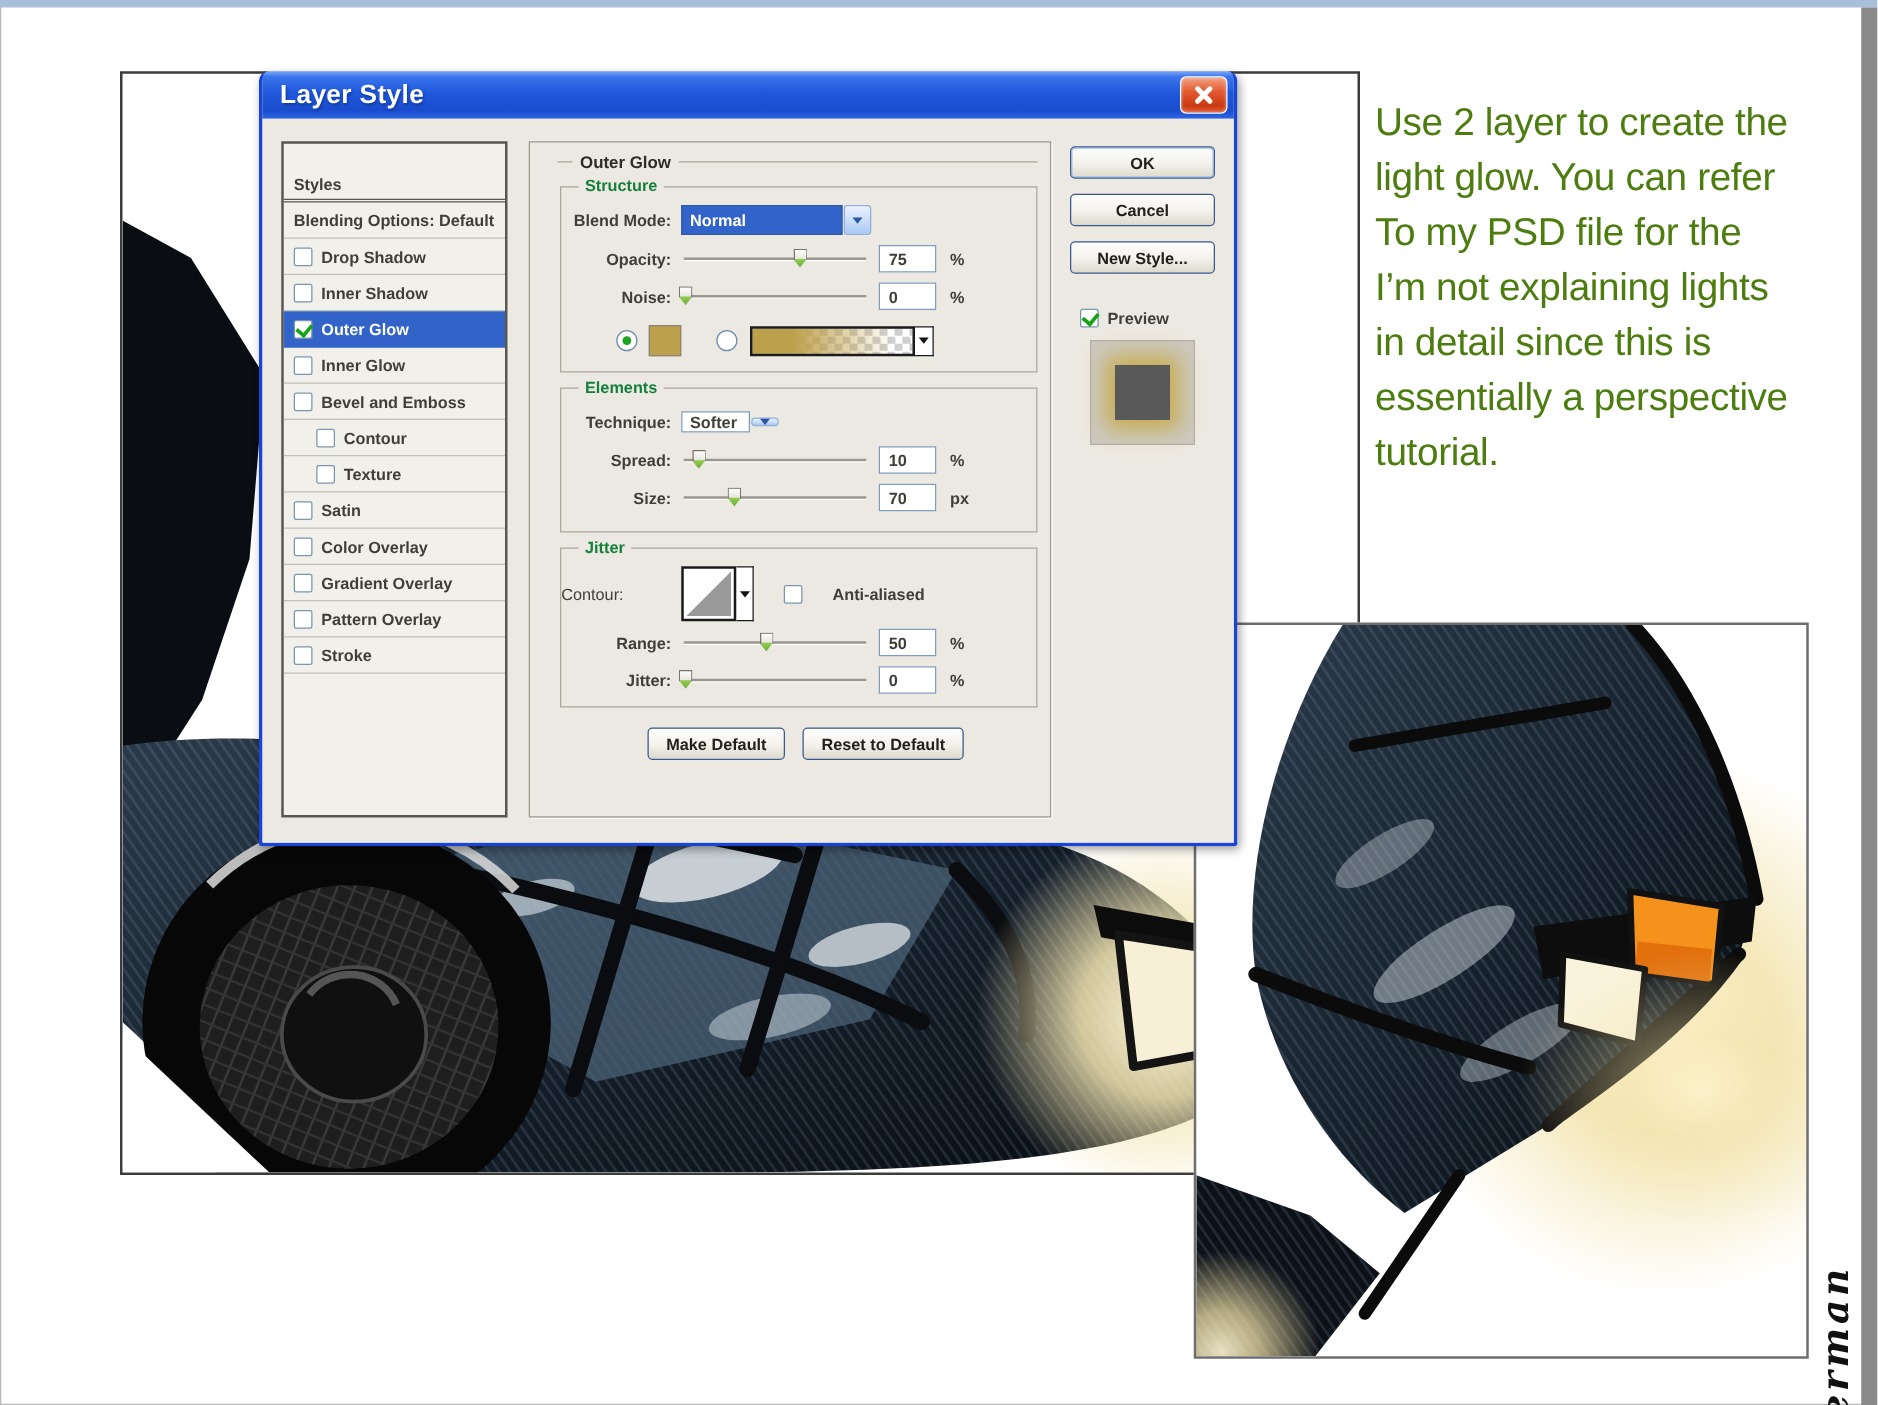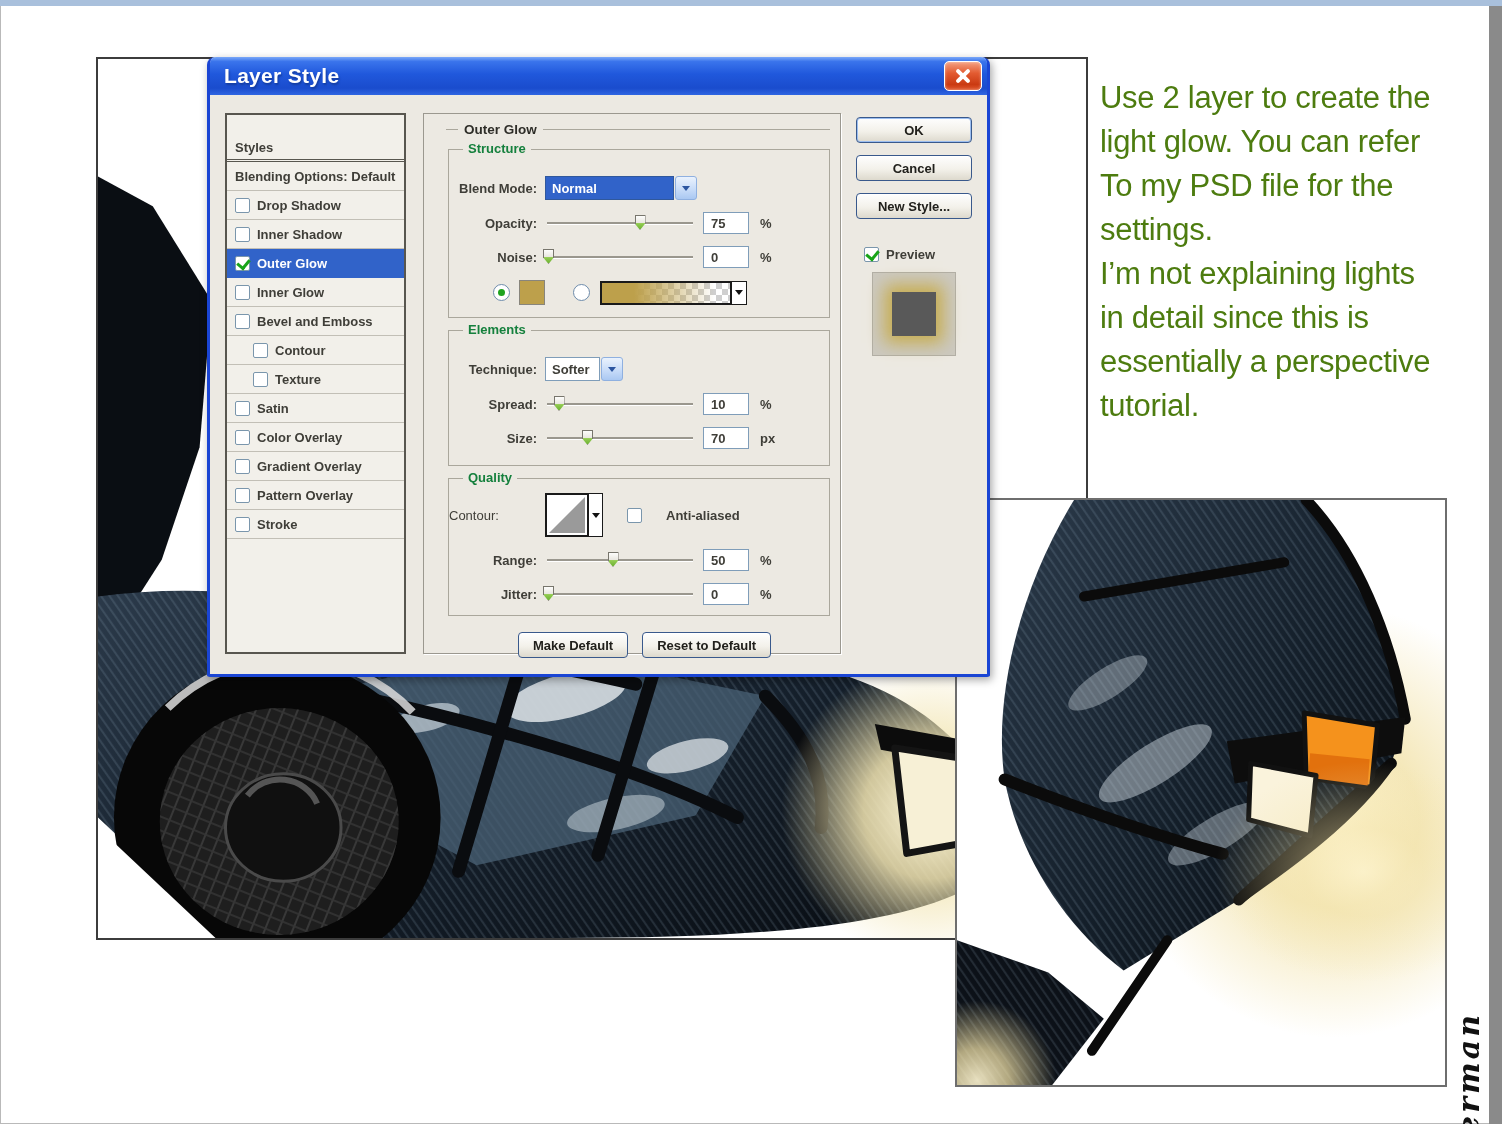--- a/index.html
+++ b/index.html
@@ -65,35 +65,35 @@
                    border:1px solid #9b988f; box-shadow:1px 1px 0 #fff; }
   .hr-legend { display:flex; align-items:center; margin:8px 10px 2px 22px; gap:6px;
                font-weight:bold; color:#2e2d28; font-size:13.5px; }
   .hr-legend::before { content:''; width:12px; border-top:1px solid #aaa79c; }
   .hr-legend::after { content:''; flex:1; border-top:1px solid #aaa79c; }
   .grp { position:relative; border:1px solid #aaa79c; margin:12px 10px 10px 24px;
          padding:14px 8px 8px 0; }
   .grp .legend { position:absolute; top:-9px; left:14px; background:#ece9e2; padding:0 5px;
                  font-weight:bold; color:#15803d; }
   .row { display:grid; grid-template-columns:96px 158px 50px 28px; align-items:center;
-         margin:12px 0 8px 0; }
+         margin:0 0 8px 0; }
   .row .lab { text-align:right; padding-right:8px; font-weight:600; white-space:nowrap; }
   .valbox { width:46px; height:22px; border:1px solid #7f9db9; background:#fff;
             display:flex; align-items:center; padding-left:7px; font-weight:600;text-align:right; }
   .unit { padding-left:7px; font-weight:600; }
 
   
   .combo { display:flex; height:24px; width:152px; }
   .combo .ctext { flex:1; border:1px solid #7f9db9; background:#fff; display:flex;
                   align-items:center; padding-left:6px; font-weight:600; overflow:hidden; }
   .combo.hl .ctext { background:#3163c9; color:#fff; border-color:#30589c; }
   .combo .cbtn { width:22px; margin-left:1px; border:1px solid #8fb0e0; border-radius:3px;
                  background:linear-gradient(180deg,#eaf2fd,#c5daf8 60%,#aac8f2);
                  display:flex; align-items:center; justify-content:center; cursor:pointer; }
-  .combo.small { width:78px; }
+  .combo.small { width:78px;align-items:center; }
   .tri-down { width:0; height:0; border-left:4px solid transparent; border-right:4px solid transparent;
               border-top:5px solid #2b55a0; }
 
   
   .slider { position:relative; height:18px; width:150px; cursor:pointer; }
   .slider .track { position:absolute; left:2px; right:2px; top:8px; height:2px;
                    background:#9a978e; box-shadow:0 1px 0 #fff; }
   .slider .thumb { position:absolute; top:1px; width:11px; height:15px; margin-left:-5px;
                    background:linear-gradient(180deg,#fdfdfb 0%,#e9e7e0 52%,#93cc52 58%,#6fb335 100%);
                    border:1px solid #77756c;
@@ -239,21 +239,20 @@
       <path d="M0,438 L92,470 L148,516 L96,582 L0,582 Z" fill="#0c1118"></path>
       <path d="M0,438 L92,470 L148,516 L96,582 L0,582 Z" fill="url(#zhatch)"></path>
       <circle cx="20" cy="578" r="80" fill="url(#zglow)" opacity="0.9"></circle>
     </svg>
   </div>
 
   <div class="note">
     <div>Use 2 layer to create the</div>
     <div>light glow. You can refer</div>
     <div>To my PSD file for the</div>
-    <div>settings.</div>
     <div>I’m not explaining lights</div>
     <div>in detail since this is</div>
     <div>essentially a perspective</div>
     <div>tutorial.</div>
   </div>
 
   <div class="signature-anchor">~Jokerman</div>
 
   <div class="dialog">
     <div class="titlebar">
@@ -392,21 +391,21 @@
             <div class="slider">
               <div class="track"></div>
               <div class="thumb" style="left: 28%;"></div>
             </div>
             <span class="valbox">70</span>
             <span class="unit">px</span>
           </div>
         </div>
 
         <div class="grp">
-          <span class="legend">Quality</span>
+          <span class="legend">Jitter</span>
           <div class="contour-row">
             <span class="lab">Contour:</span>
             <div class="contour-widget">
               <span class="contour-box"></span>
               <span class="contour-btn">
                   <span class="tri-down" style="border-top-color:#111"></span>
                 </span>
             </div>
             <span class="aa">
               <span class="cb"></span>

